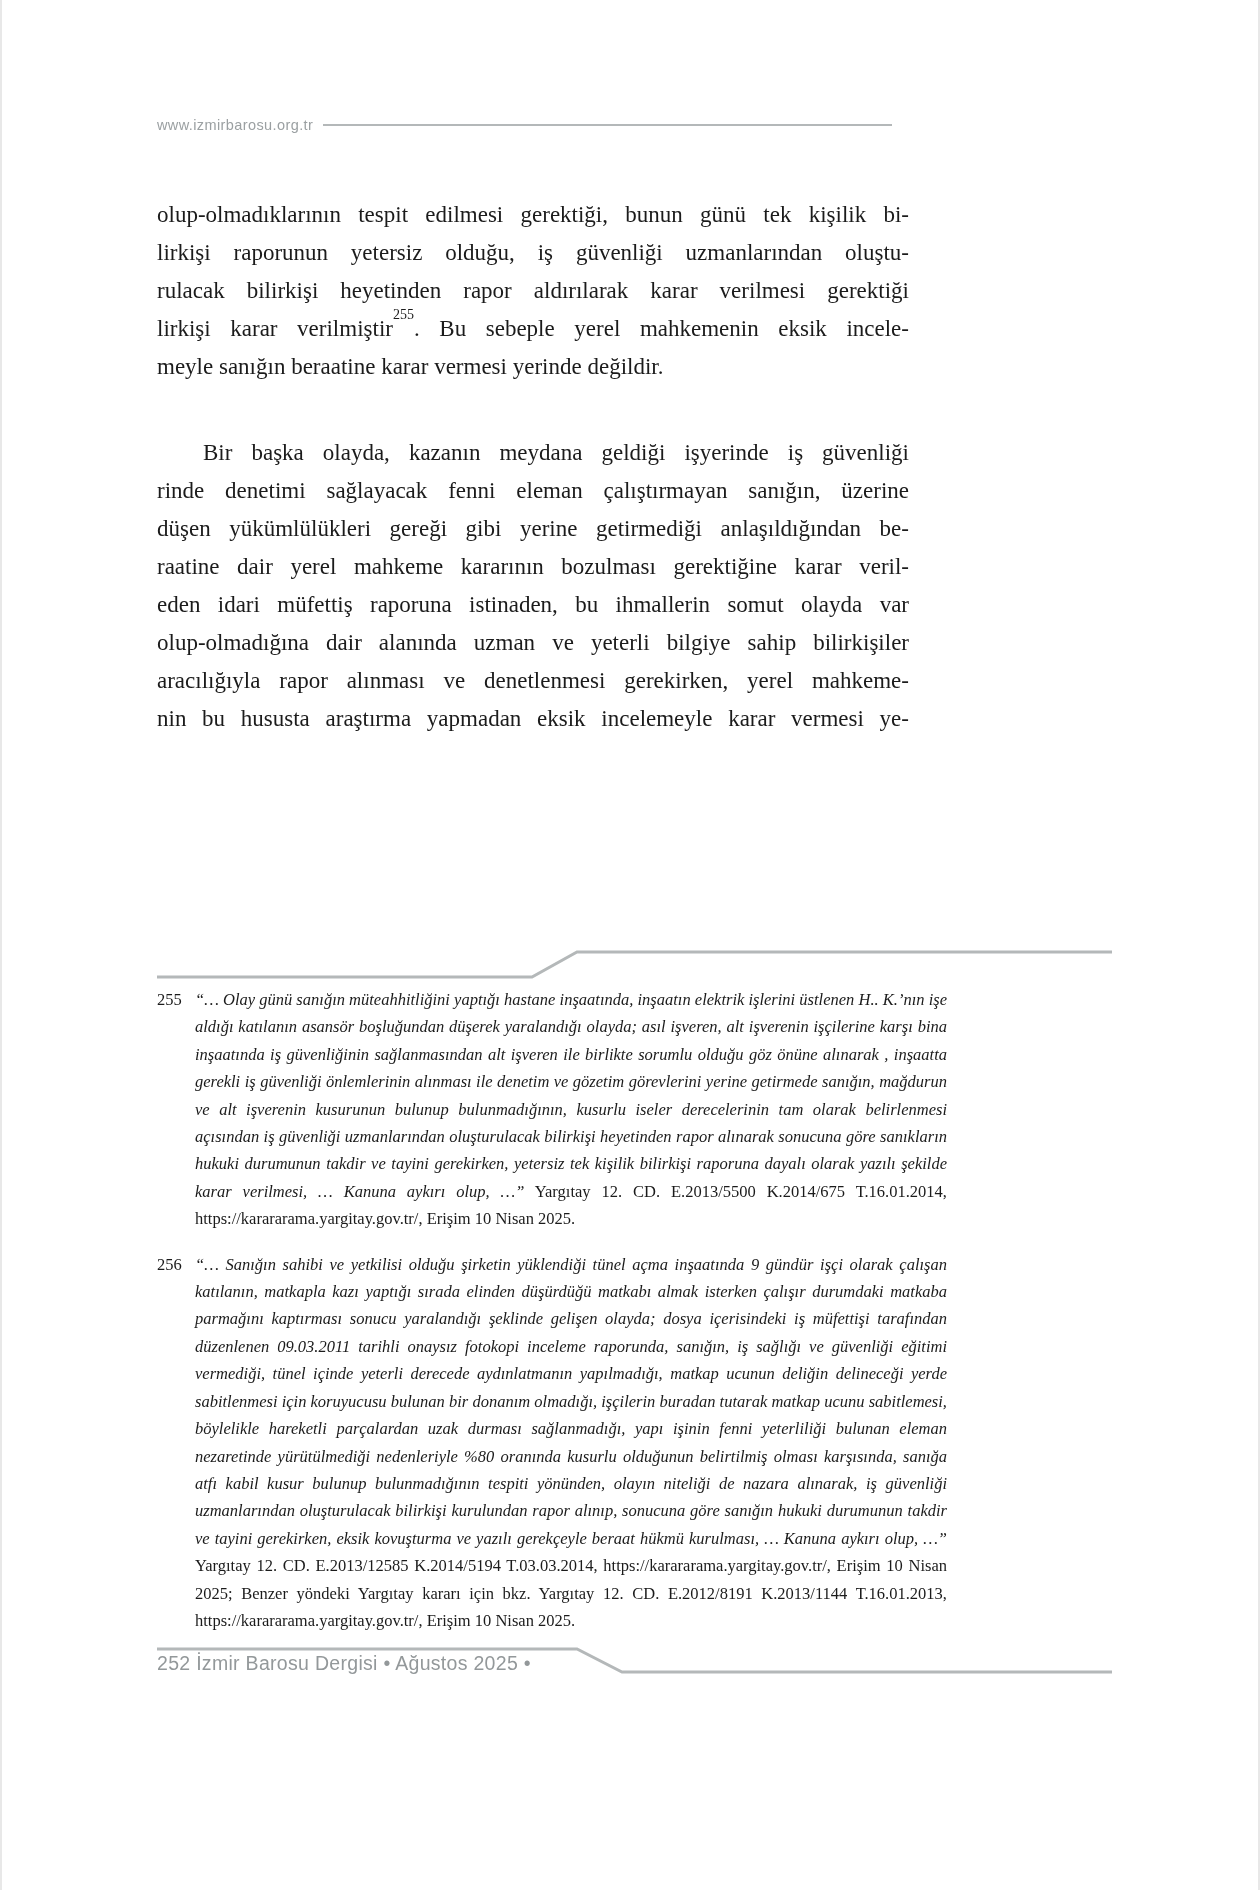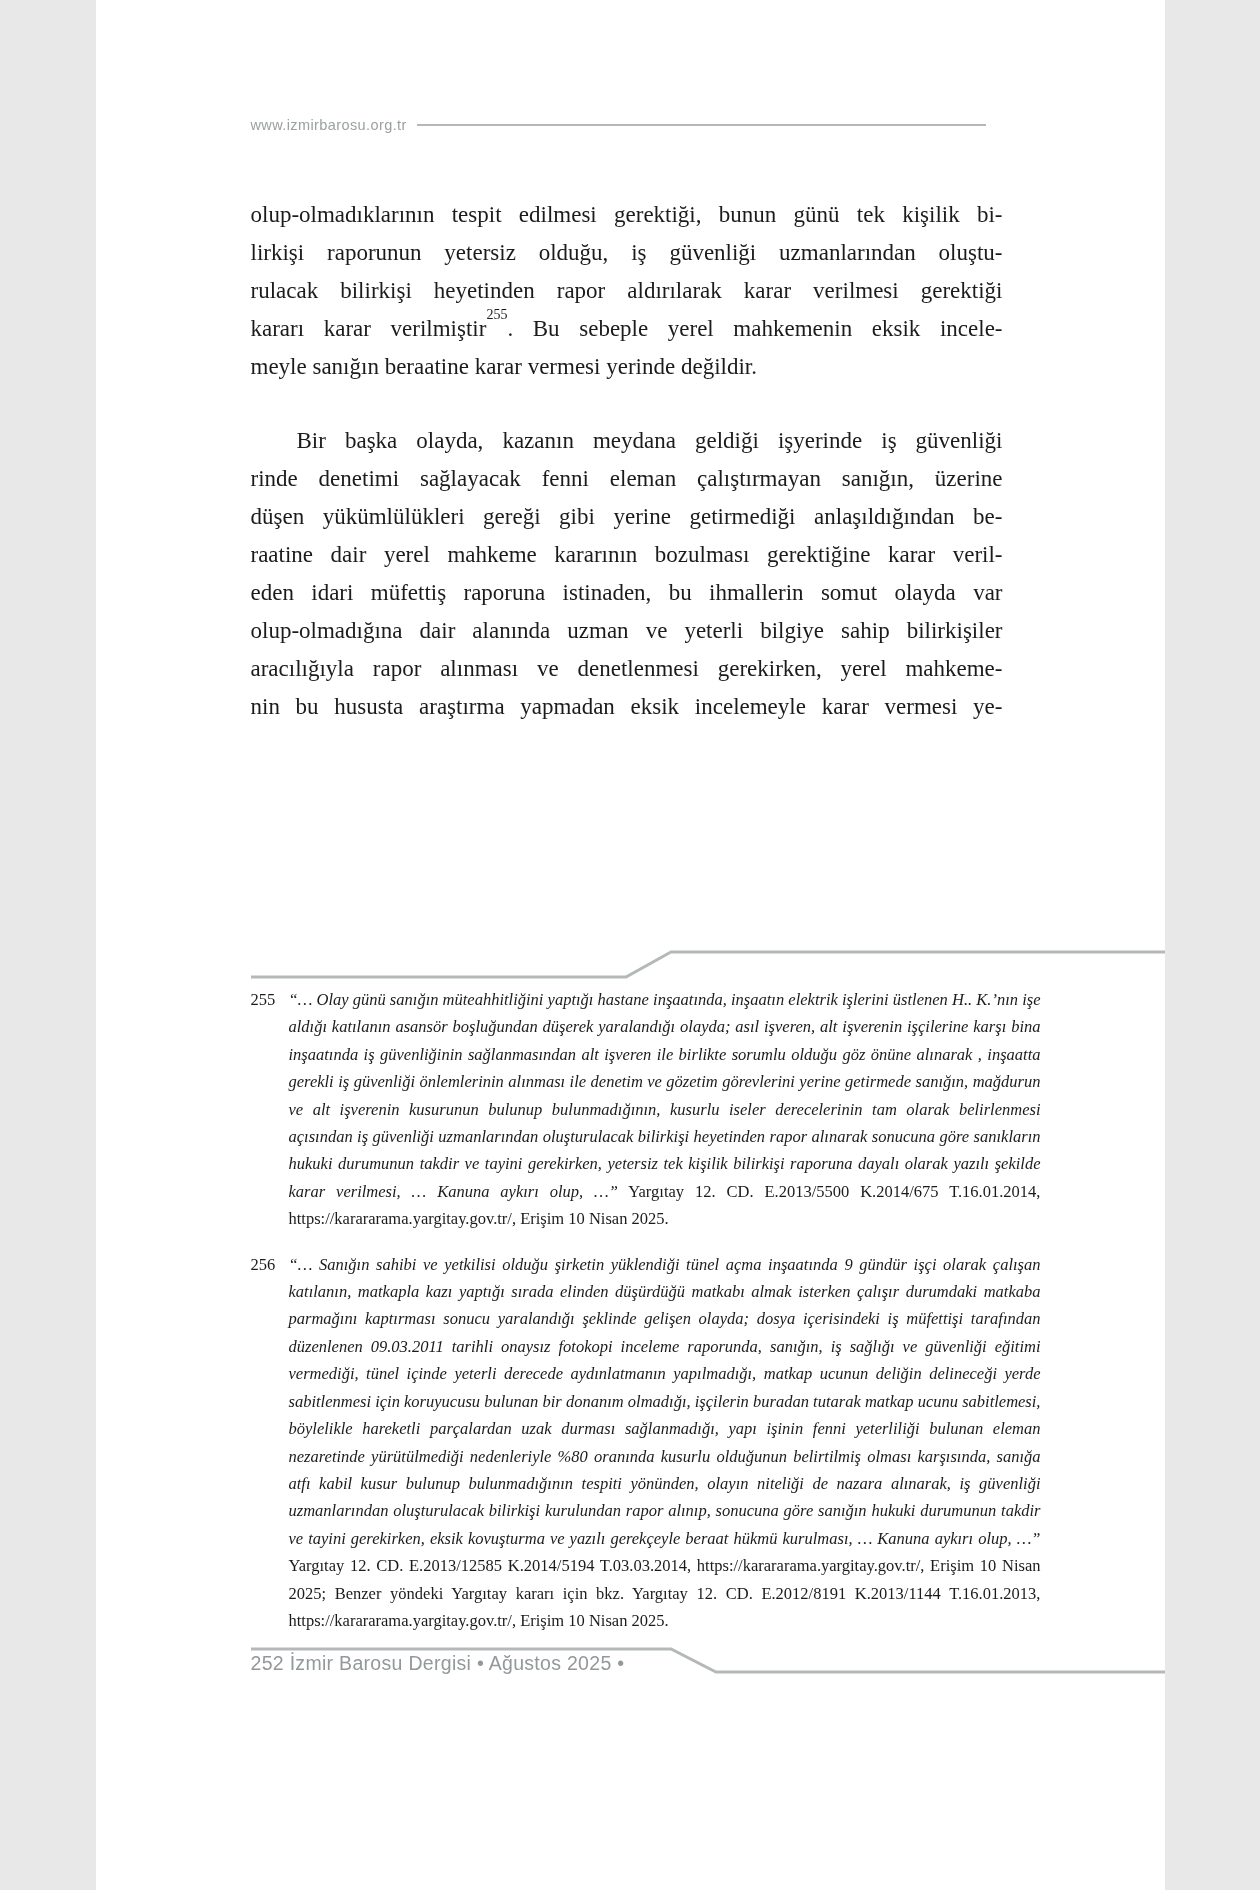--- a/index.html
+++ b/index.html
@@ -1,33 +1,32 @@
 <!DOCTYPE html>
 <html lang="tr" style="--page-bg: #ffffff; --text: #1b1b1b; --muted: #9ba0a2; --muted2: #93989a; --rule: #b4b8b9;"><head>
 <meta charset="utf-8">
 <style>
   html,body{margin:0;padding:0;background:#e8e8e8;}
   .page{
-    position:relative;width:1032px;height:1890px;margin:0 auto;
+    position:relative;width:1256px;height:1890px;margin:0 auto;
     background:var(--page-bg,#ffffff);
     font-family:"Liberation Serif",serif;color:var(--text,#1b1b1b);
     overflow:hidden;
-    padding-left:37px;
   }
   
   .header{
     position:absolute;left:155px;top:117px;width:735px;
     display:flex;align-items:center;gap:10px;
     font-family:"Liberation Sans",sans-serif;
     font-size:14.5px;letter-spacing:.4px;color:var(--muted,#9ba0a2);
   }
   .header .rule{flex:1;height:2px;background:var(--rule,#b4b8b9);}
   
   .body-text{position:absolute;left:155px;top:196px;width:752px;font-size:23px;line-height:38px;}
-  .para + .para{margin-top:36px;}
+  .para + .para{margin-top:48px;}
   .line{text-align:justify;text-align-last:justify;}
   .line.flush{text-align-last:left;}
   .line.indent{text-indent:46px;}
   sup{font-size:14px;line-height:0;position:relative;top:-8px;}
   
   .sep{position:absolute;display:block;}
   .sep polyline{fill:none;stroke:var(--rule,#b4b8b9);stroke-width:3;}
   
   .footnotes{position:absolute;left:155px;top:986px;width:790px;font-size:16.5px;line-height:27.4px;}
   .footnote{position:relative;padding-left:38px;margin-bottom:18px;text-align:justify;}
@@ -49,21 +48,21 @@
   <div class="header">
     <span>www.izmirbarosu.org.tr</span>
     <span class="rule"></span>
   </div>
 
   <div class="body-text">
       <div class="para">
         <div class="line"><span>olup-olmadıklarının tespit edilmesi gerektiği, bunun günü tek kişilik bi-</span></div>
         <div class="line"><span>lirkişi raporunun yetersiz olduğu, iş güvenliği uzmanlarından oluştu-</span></div>
         <div class="line"><span>rulacak bilirkişi heyetinden rapor aldırılarak karar verilmesi gerektiği</span></div>
-        <div class="line"><span>kararı karar verilmiştir</span><sup>255</sup><span>. Bu sebeple yerel mahkemenin eksik incele-</span></div>
+        <div class="line"><span>lirkişi karar verilmiştir</span><sup>255</sup><span>. Bu sebeple yerel mahkemenin eksik incele-</span></div>
         <div class="line flush"><span>meyle sanığın beraatine karar vermesi yerinde değildir.</span></div>
       </div>
       <div class="para">
         <div class="line indent"><span>Bir başka olayda, kazanın meydana geldiği işyerinde iş güvenliği</span></div>
         <div class="line"><span>rinde denetimi sağlayacak fenni eleman çalıştırmayan sanığın, üzerine</span></div>
         <div class="line"><span>düşen yükümlülükleri gereği gibi yerine getirmediği anlaşıldığından be-</span></div>
         <div class="line"><span>raatine dair yerel mahkeme kararının bozulması gerektiğine karar veril-</span></div>
         <div class="line"><span>eden idari müfettiş raporuna istinaden, bu ihmallerin somut olayda var</span></div>
         <div class="line"><span>olup-olmadığına dair alanında uzman ve yeterli bilgiye sahip bilirkişiler</span></div>
         <div class="line"><span>aracılığıyla rapor alınması ve denetlenmesi gerekirken, yerel mahkeme-</span></div>

